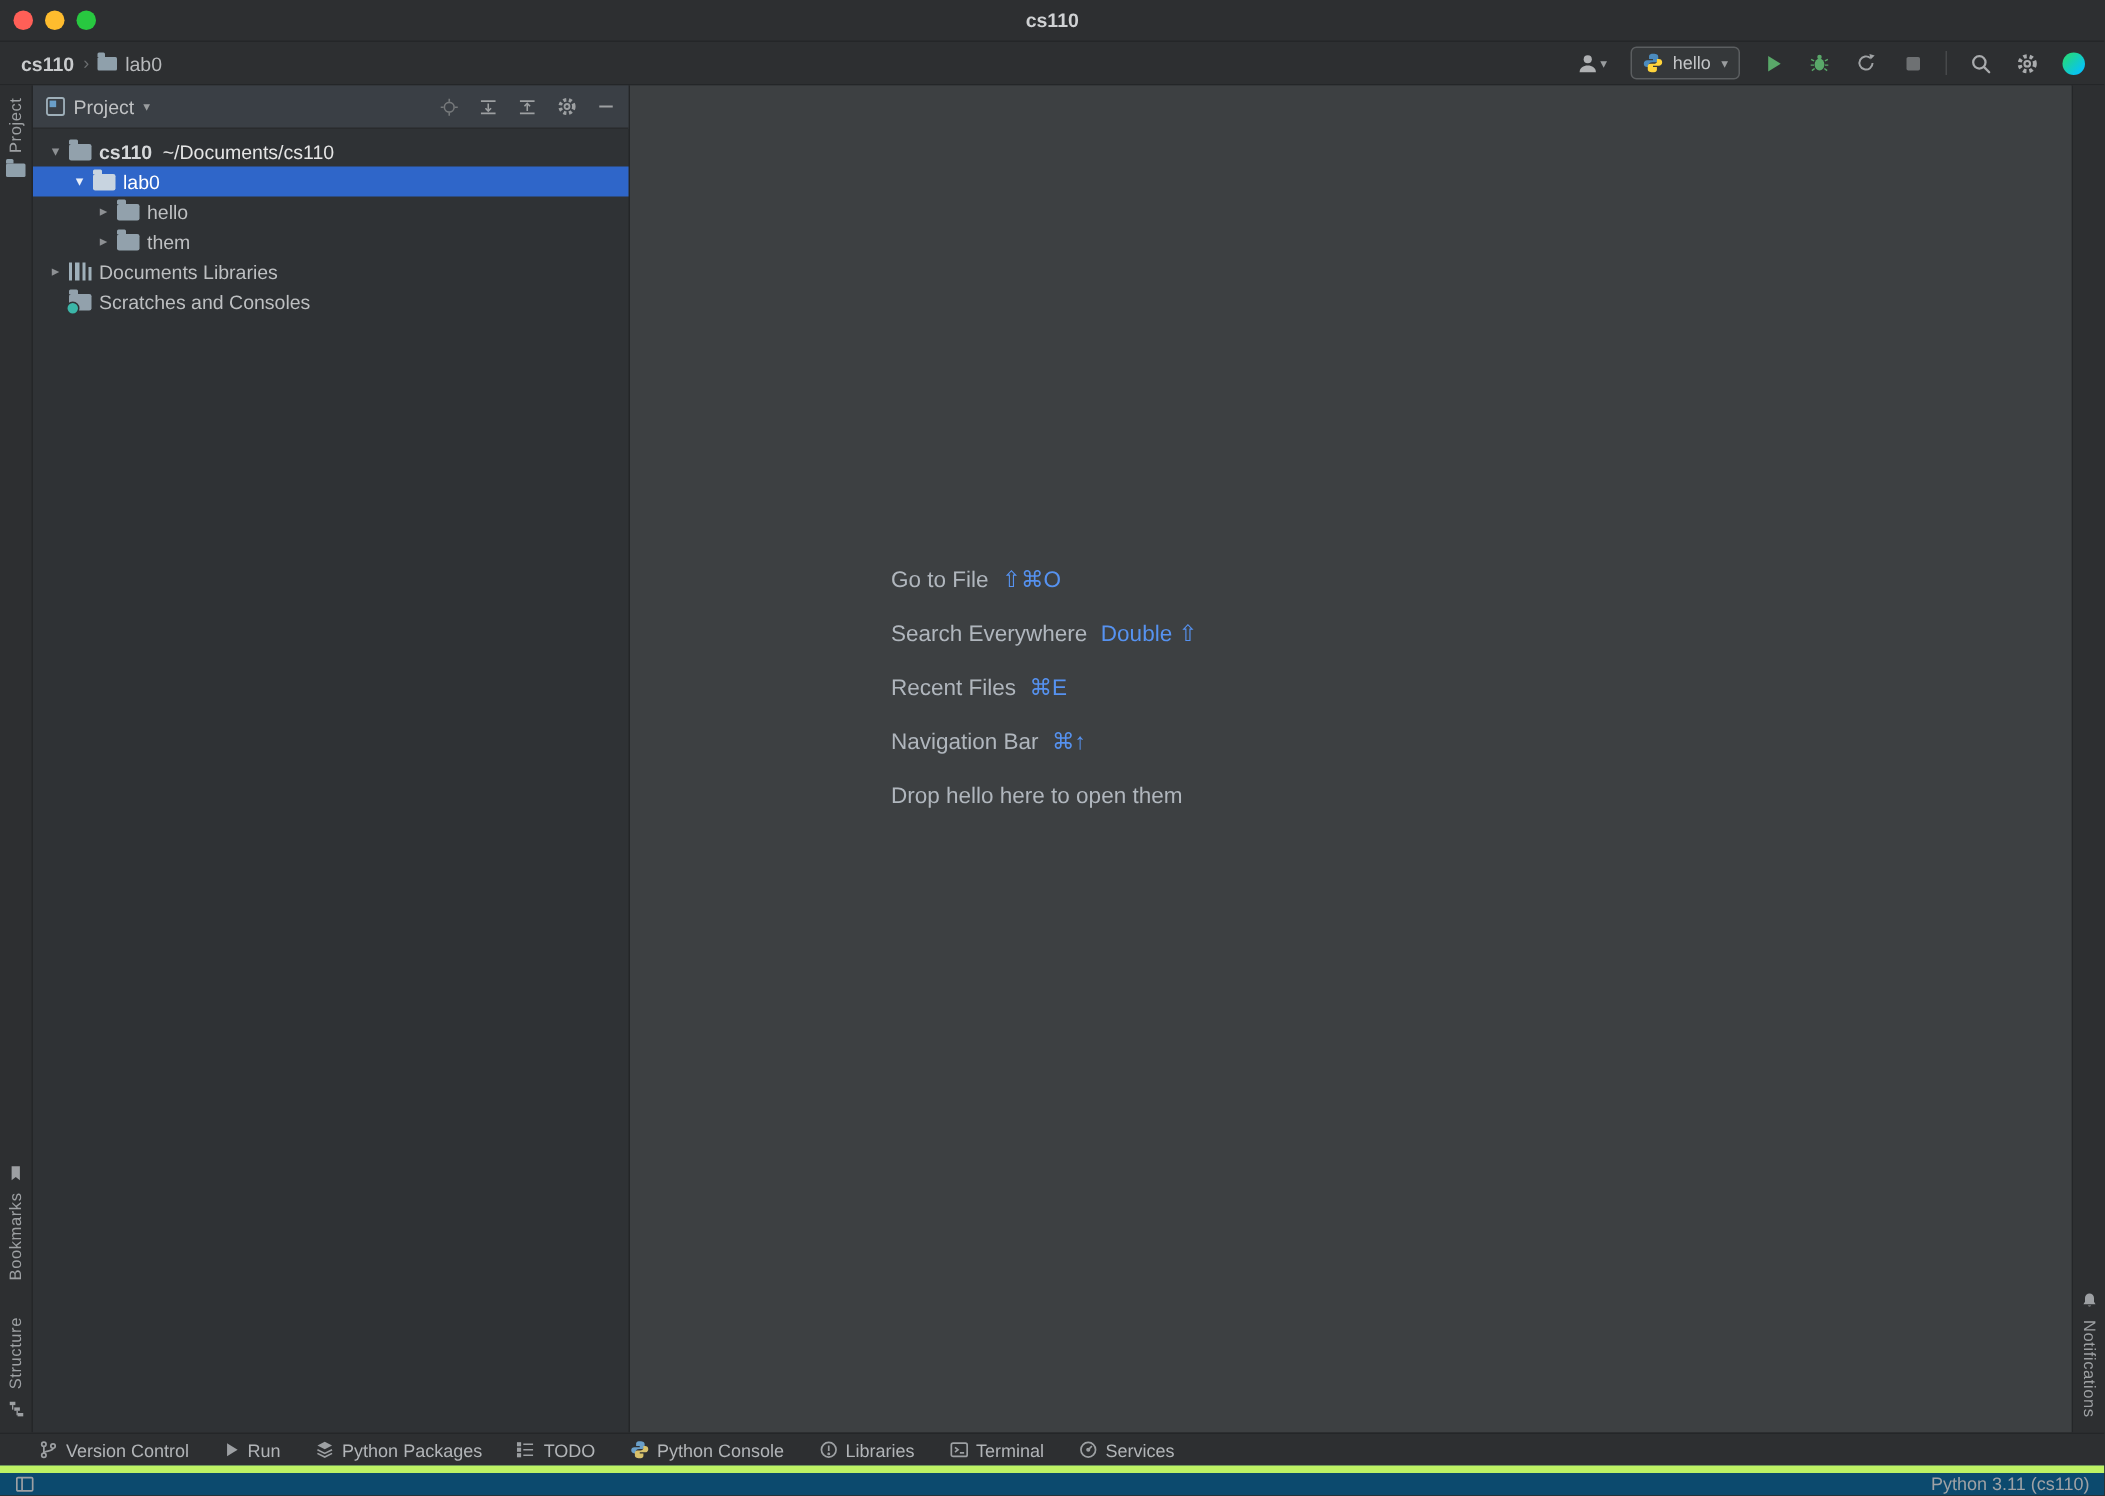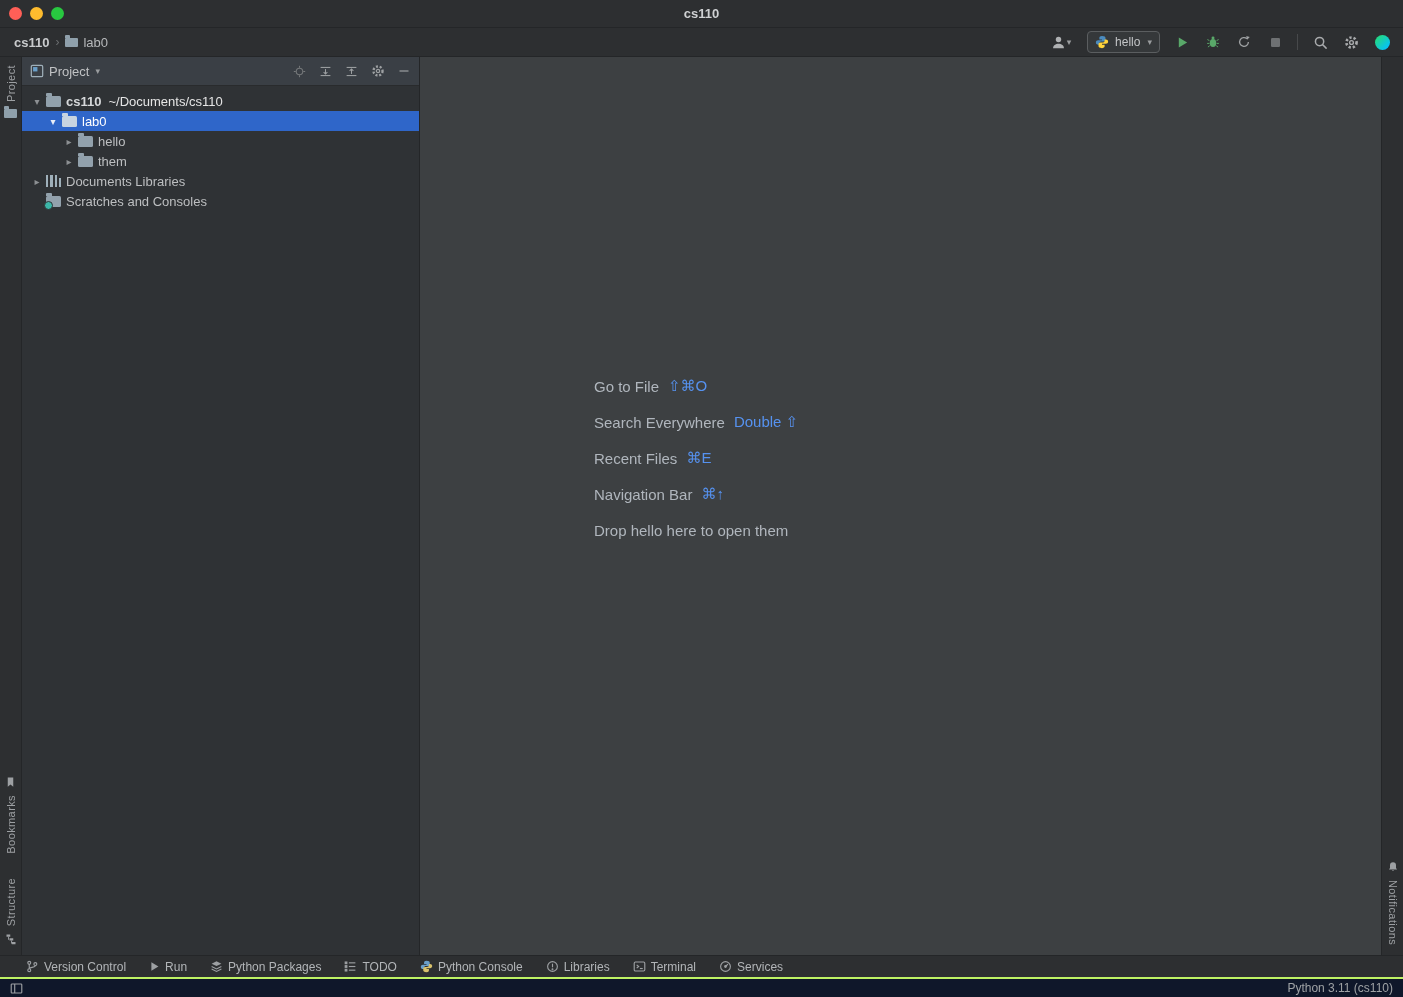--- a/index.html
+++ b/index.html
@@ -66,21 +66,21 @@
   
   .editor{flex:1;position:relative;background:#3d4042;}
   .hints{position:absolute;left:174px;top:311px;}
   .hint-row{height:36px;display:flex;align-items:center;font-size:15px;}
   .hint-label{color:#b0b6bd;}
   .hint-key{color:#5692f0;margin-left:9px;}
 
   
   .toolrow{position:absolute;left:0;top:955px;width:100%;height:22px;background:#2d2f31;border-top:1px solid #242628;display:flex;align-items:center;padding-left:26px;gap:23px;}
   .tool-btn{display:flex;align-items:center;gap:5px;font-size:12px;color:#b2b5b8;cursor:default;white-space:nowrap;}
-  .statusrow{position:absolute;left:0;top:977px;width:100%;height:20px;background:#0f172a;border-top:2px solid #bef264;display:flex;align-items:center;padding:0 10px;}
+  .statusrow{position:absolute;left:0;top:977px;width:100%;height:20px;background:#0c4a6e;border-top:5px solid #bef264;display:flex;padding:0 10px;}
   .interp{margin-left:auto;font-size:12px;color:#9fa2a5;}
 
   svg{display:block;}
 </style>
 </head>
 <body>
 
 <div id="app">
 
   <div class="titlebar">

